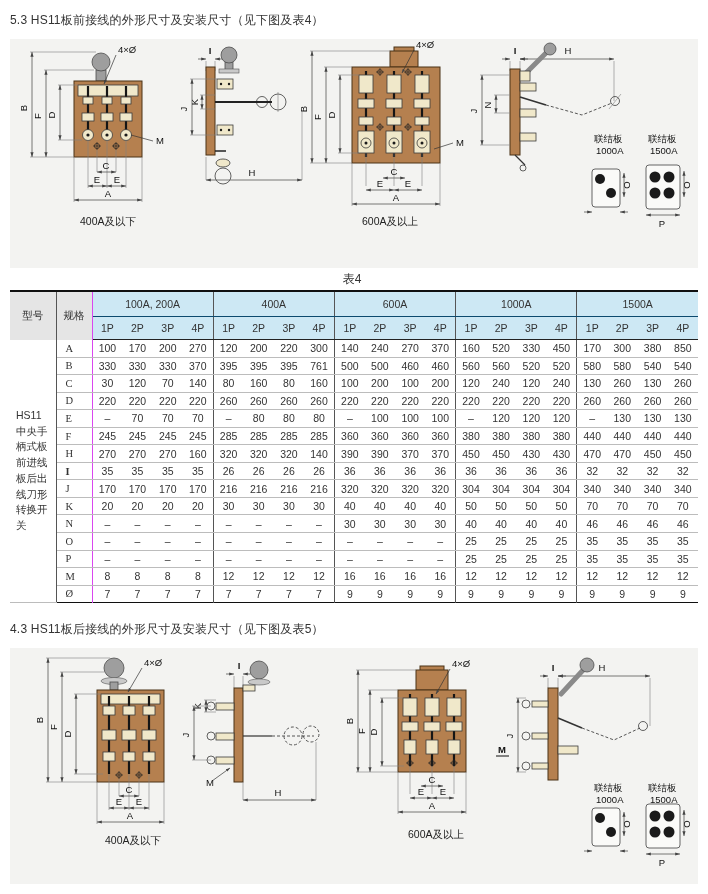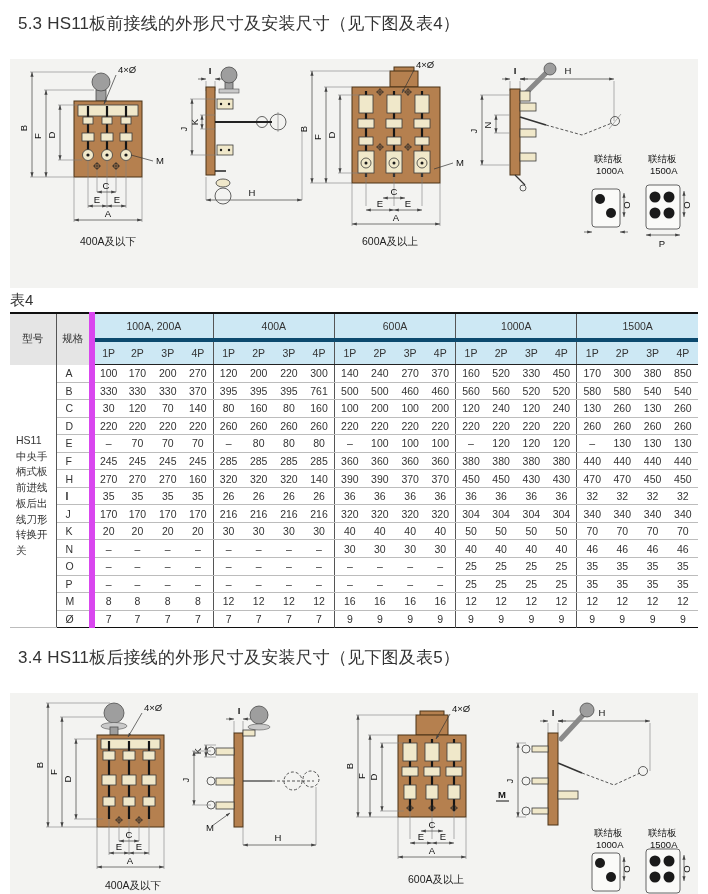--- a/index.html
+++ b/index.html
@@ -1,33 +1,33 @@
 <!DOCTYPE html>
 <html><head>
 <meta charset="utf-8">
 <style>
   html,body{margin:0;padding:0;background:#fff;}
   body{width:708px;height:894px;overflow:hidden;font-family:"Liberation Sans",sans-serif;}
-  .sec-title{margin:0 18px;padding-top:12px;font-size:17px;color:#333;letter-spacing:.2px;}
-  .panel{margin:24px 10px 0 10px;background:#f3f3f1;width:688px;}
-  .table-tag{margin:3px 14px 2px 10px;text-align:left;font-size:15px;color:#333;}
+  .sec-title{margin:0 10px;padding-top:12px;font-size:12px;color:#333;letter-spacing:.2px;}
+  .panel{margin:10px 10px 0 10px;background:#f3f3f1;width:688px;}
+  .table-tag{margin:3px 14px 2px 10px;text-align:center;font-size:12px;color:#333;}
   
   .spec-table{border-collapse:collapse;table-layout:fixed;width:688px;margin:0 10px;
               font-size:10.5px;color:#333;border-top:2.5px solid #101010;border-bottom:1.8px solid #101010;}
   .spec-table thead th{background:#cde8f4;font-weight:normal;color:#333;}
   .spec-table tr.grp-row th{height:22px;}
-  .spec-table tr.grp-row th.gh{border-bottom:4px solid #0c4a6e;margin-top:8px;}
+  .spec-table tr.grp-row th.gh{border-bottom:1px solid #0c4a6e;margin-top:8px;}
   .spec-table tr.pole-row th{height:20px;border-bottom:1.5px solid #222;}
   .spec-table th.corner{background:#e5e5e5;}
   .spec-table tbody td{height:16.55px;text-align:center;border-bottom:1px solid #bcbcbc;padding:0;}
   .spec-table tbody tr:last-child td{border-bottom:none;}
   .spec-table tbody tr.heavy td{border-top:1.6px solid #222;}
   .spec-table td.model-cell{border-right:1px solid #555;white-space:pre-line;line-height:1.5;
               text-align:left;padding-left:6px;vertical-align:middle;background:#fff;}
-  .spec-table td.spec-cell,.spec-table th.spec-h{border-right:6px solid #d946ef;}
+  .spec-table td.spec-cell,.spec-table th.spec-h{border-right:1px solid #d946ef;font-family:Liberation Serif, serif;}
   .spec-table td.spec-cell{text-align:left;padding-left:9px;}
   .spec-table td.spec-cell.bold{font-weight:bold;}
   .spec-table th.model-h{border-right:1px solid #555;}
   .spec-table .gb{border-left:1px solid #555;}
   
   svg text{font-family:"Liberation Sans",sans-serif;}
   .dim{stroke:#555;stroke-width:.8;fill:none;}
   .ext{stroke:#808080;stroke-width:.6;fill:none;}
   .lead{stroke:#333;stroke-width:.7;fill:none;}
   .dt{font-size:9.5px;fill:#111;}
@@ -701,21 +701,21 @@
         <td class="val">9</td>
         <td class="val">9</td>
         <td class="val gb">9</td>
         <td class="val">9</td>
         <td class="val">9</td>
         <td class="val">9</td>
       </tr>
     </tbody>
 </table>
 
-<div class="sec-title" style="padding-top:18px">3.4 HS11板后接线的外形尺寸及安装尺寸（见下图及表5）</div>
+<div class="sec-title" style="padding-top:18px">4.3 HS11板后接线的外形尺寸及安装尺寸（见下图及表5）</div>
 
 <div class="panel">
 <svg width="688" height="232" viewBox="0 0 688 232">
 
   <g>
     <circle cx="104" cy="20" r="10" class="knob"></circle>
     <ellipse cx="104" cy="33" rx="13" ry="3.5" class="flange"></ellipse>
     <rect x="100" y="34" width="8" height="8" class="knob"></rect>
     <rect x="87" y="42" width="67" height="92" class="board"></rect>
     <rect x="91" y="46" width="59" height="10" class="cream"></rect>

